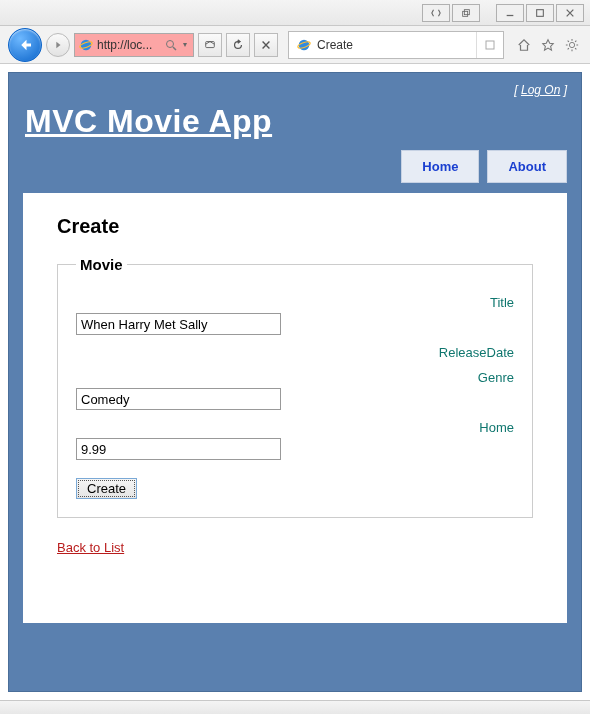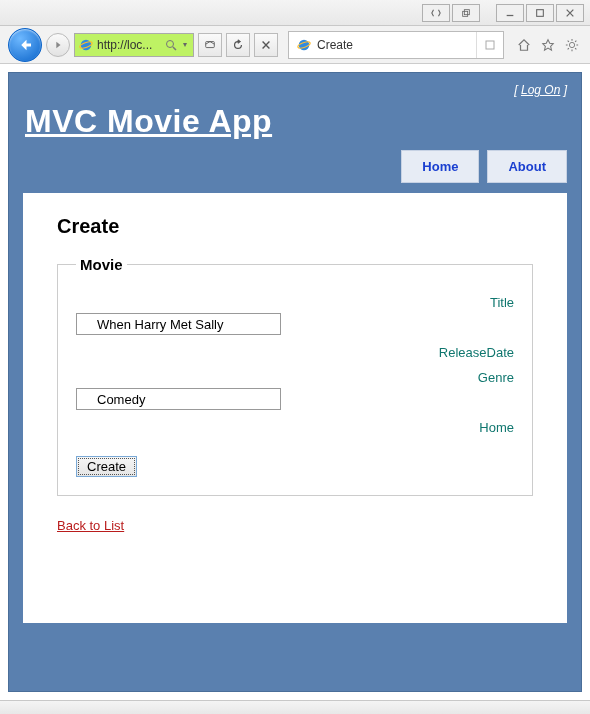--- a/index.html
+++ b/index.html
@@ -53,21 +53,21 @@
       width: 24px; height: 24px; border-radius: 50%;
       background: linear-gradient(#fafafa, #e2e2e2);
       border: 1px solid #bbb;
       display: flex; align-items: center; justify-content: center;
       cursor: pointer;
     }
     .nav-forward svg { width: 10px; height: 10px; fill: #888; }
     .addr-bar {
       flex: 0 0 120px; height: 24px;
       display: flex; align-items: center;
-      border: 1px solid #aaa; background: #bef264;
+      border: 1px solid #aaa; background: #fca5a5;
       padding: 0 4px; gap: 4px; font-size: 12px; color: #333;
     }
     .ie-e { width: 14px; height: 14px; }
     .addr-text { flex: 1; overflow: hidden; white-space: nowrap; text-overflow: ellipsis; }
     .search-glass { width: 12px; height: 12px; }
     .addr-dd { color: #666; font-size: 8px; padding: 0 2px; }
     .addr-tool {
       width: 24px; height: 24px; border: 1px solid #bbb;
       background: linear-gradient(#fafafa,#e8e8e8);
       display: flex; align-items: center; justify-content: center;
@@ -160,21 +160,21 @@
       color: #0f766e;
       margin-top: 10px;
       margin-bottom: 3px;
       text-align: right;
     }
     .fld-input {
       width: 205px;
       height: 22px;
       border: 1px solid #999;
       font-size: 13px;
-      padding: 1px 20px;
+      padding: 1px 4px;
       background: #fff;
       color: #000;
     }
     .submit-btn {
       margin-top: 18px;
       padding: 2px 10px;
       font-size: 13px;
       background: linear-gradient(#f6f6f6,#e5e5e5);
       border: 1px solid #7aa9d6;
       outline: 1px dotted #555;
@@ -319,20 +319,21 @@
 
         <div class="fld-label">Title</div>
         <input class="fld-input" value="When Harry Met Sally" style="">
 
         <div class="fld-label">ReleaseDate</div>
 
         <div class="fld-label">Genre</div>
         <input class="fld-input" value="Comedy" style="">
 
         <div class="fld-label">Home</div>
+        <input class="fld-input" value="9.99" style="">
 
         <div>
           <button class="submit-btn">Create</button>
         </div>
       </fieldset>
       <a class="back-link">Back to List</a>
     </div>
   </div>
 </div>
 

